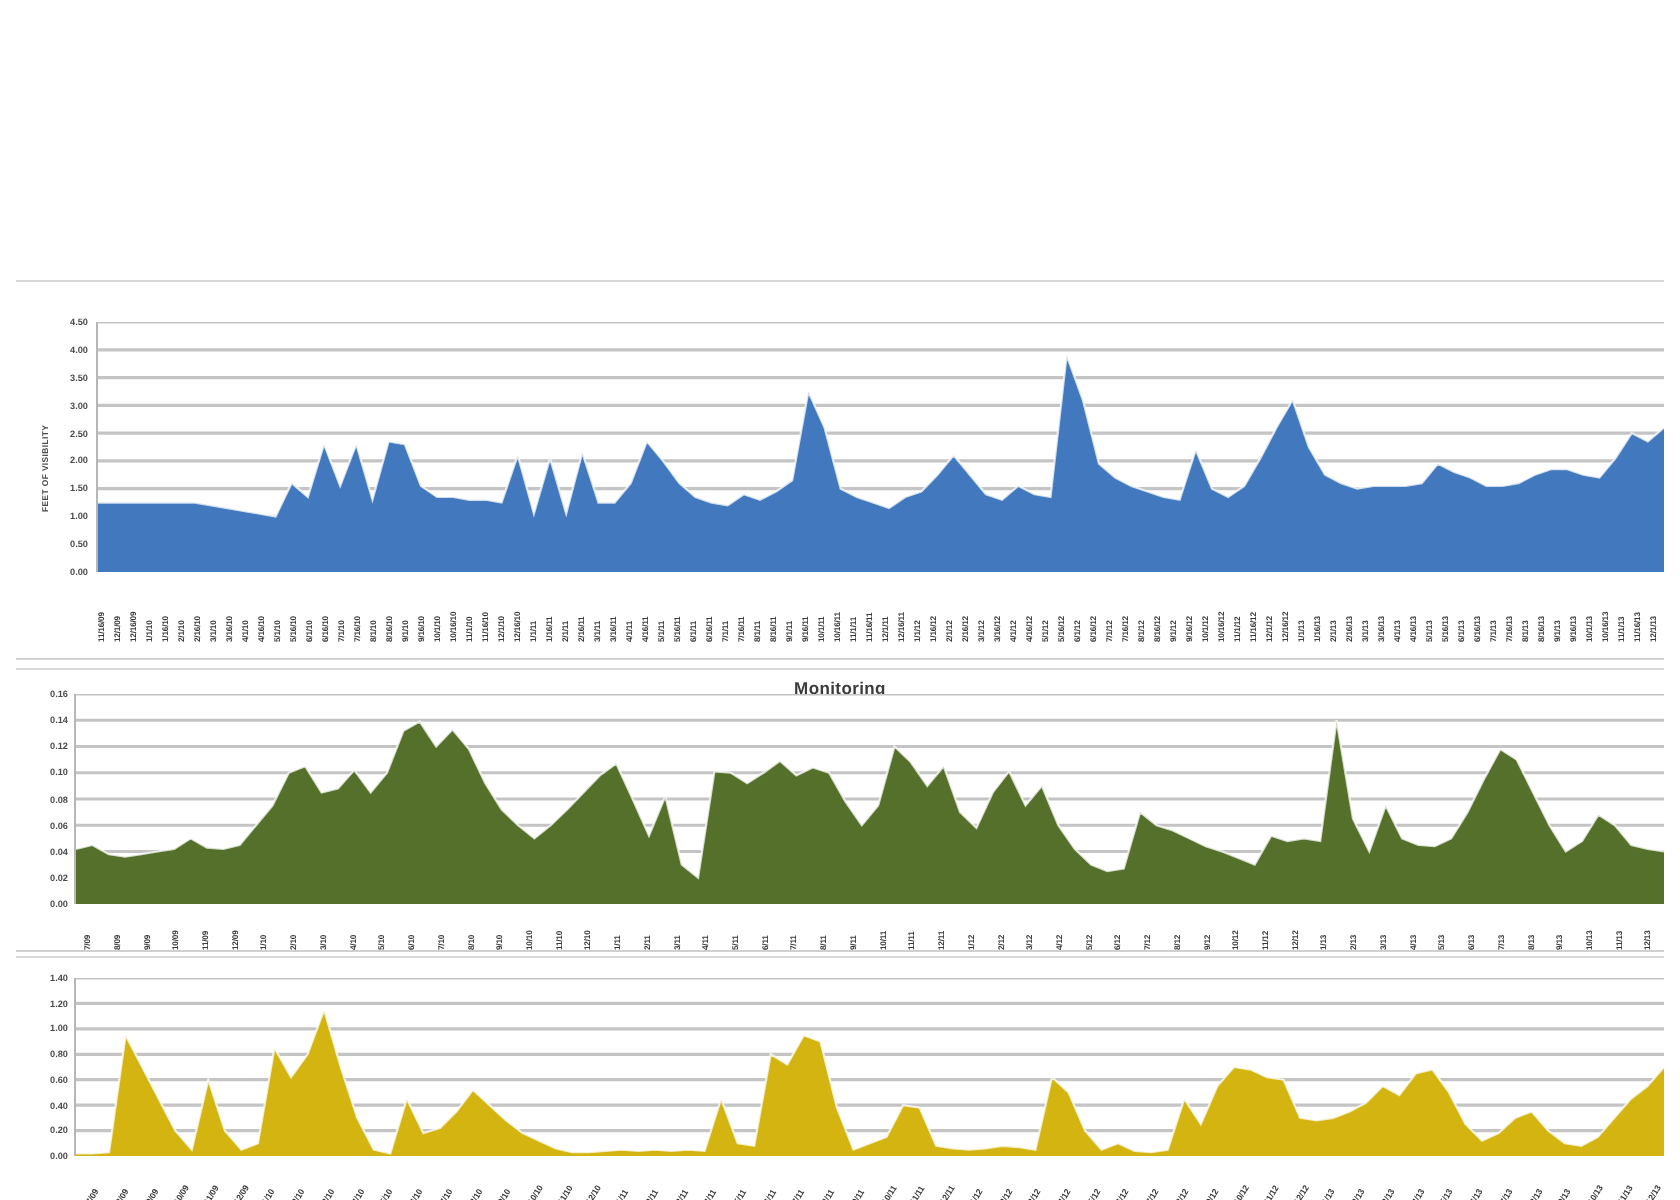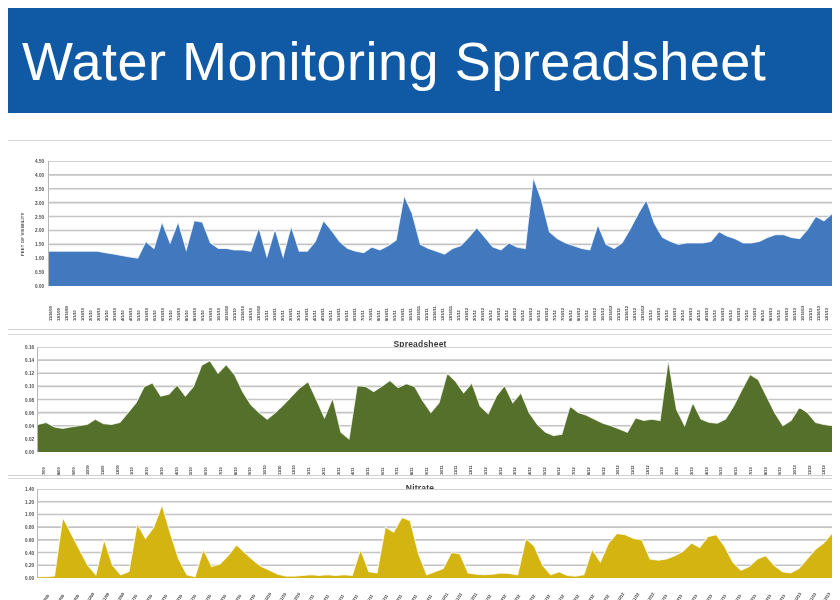--- a/index.html
+++ b/index.html
@@ -91,23 +91,20 @@
   .xlab.slant{
     transform:rotate(-58deg);
     font-size:4.3px;
   }
 </style>
 </head>
 <body>
 
 <div class="page">
 
-  <div class="banner">
-    <div class="banner-title">Water Monitoring Spreadsheet</div>
-  </div>
 
   <div class="chart-box" id="chart-visibility">
     <div class="ylabel" id="ylabel-vis" style="left: 12px; top: 115px;">FEET OF VISIBILITY</div>
     <div class="ytick-col" id="yticks-vis" style="left: 14px; top: 20px; height: 125px;">
         <div class="ytick" style="top: 125px;">0.00</div>
         <div class="ytick" style="top: 111.111px;">0.50</div>
         <div class="ytick" style="top: 97.2222px;">1.00</div>
         <div class="ytick" style="top: 83.3333px;">1.50</div>
         <div class="ytick" style="top: 69.4444px;">2.00</div>
         <div class="ytick" style="top: 55.5556px;">2.50</div>
@@ -230,21 +227,21 @@
         <div class="xlab" style="left: 740.96px;">9/16/13</div>
         <div class="xlab" style="left: 748.96px;">10/1/13</div>
         <div class="xlab" style="left: 756.96px;">10/16/13</div>
         <div class="xlab" style="left: 764.96px;">11/1/13</div>
         <div class="xlab" style="left: 772.96px;">11/16/13</div>
         <div class="xlab" style="left: 780.96px;">12/1/13</div>
       </div>
   </div>
 
   <div class="chart-box" id="chart-phosphorus">
-    <div class="chart-title">Spreadsheet</div>
+    <div class="chart-title">Monitoring</div>
     <div class="ytick-col" id="yticks-pho" style="left: 4px; top: 12px; height: 105px;">
         <div class="ytick" style="top: 105px;">0.00</div>
         <div class="ytick" style="top: 91.875px;">0.02</div>
         <div class="ytick" style="top: 78.75px;">0.04</div>
         <div class="ytick" style="top: 65.625px;">0.06</div>
         <div class="ytick" style="top: 52.5px;">0.08</div>
         <div class="ytick" style="top: 39.375px;">0.10</div>
         <div class="ytick" style="top: 26.25px;">0.12</div>
         <div class="ytick" style="top: 13.125px;">0.14</div>
         <div class="ytick" style="top: 0px;">0.16</div>
@@ -318,21 +315,20 @@
         <div class="xlab" style="left: 715.794px;">7/13</div>
         <div class="xlab" style="left: 730.517px;">8/13</div>
         <div class="xlab" style="left: 745.239px;">9/13</div>
         <div class="xlab" style="left: 759.961px;">10/13</div>
         <div class="xlab" style="left: 774.683px;">11/13</div>
         <div class="xlab" style="left: 789.406px;">12/13</div>
       </div>
   </div>
 
   <div class="chart-box" id="chart-nitrate">
-    <div class="chart-title">Nitrate</div>
     <div class="ytick-col" id="yticks-nit" style="left: 4px; top: 10px; height: 89px;">
         <div class="ytick" style="top: 89px;">0.00</div>
         <div class="ytick" style="top: 76.2857px;">0.20</div>
         <div class="ytick" style="top: 63.5714px;">0.40</div>
         <div class="ytick" style="top: 50.8571px;">0.60</div>
         <div class="ytick" style="top: 38.1429px;">0.80</div>
         <div class="ytick" style="top: 25.4286px;">1.00</div>
         <div class="ytick" style="top: 12.7143px;">1.20</div>
         <div class="ytick" style="top: 0px;">1.40</div>
       </div>

